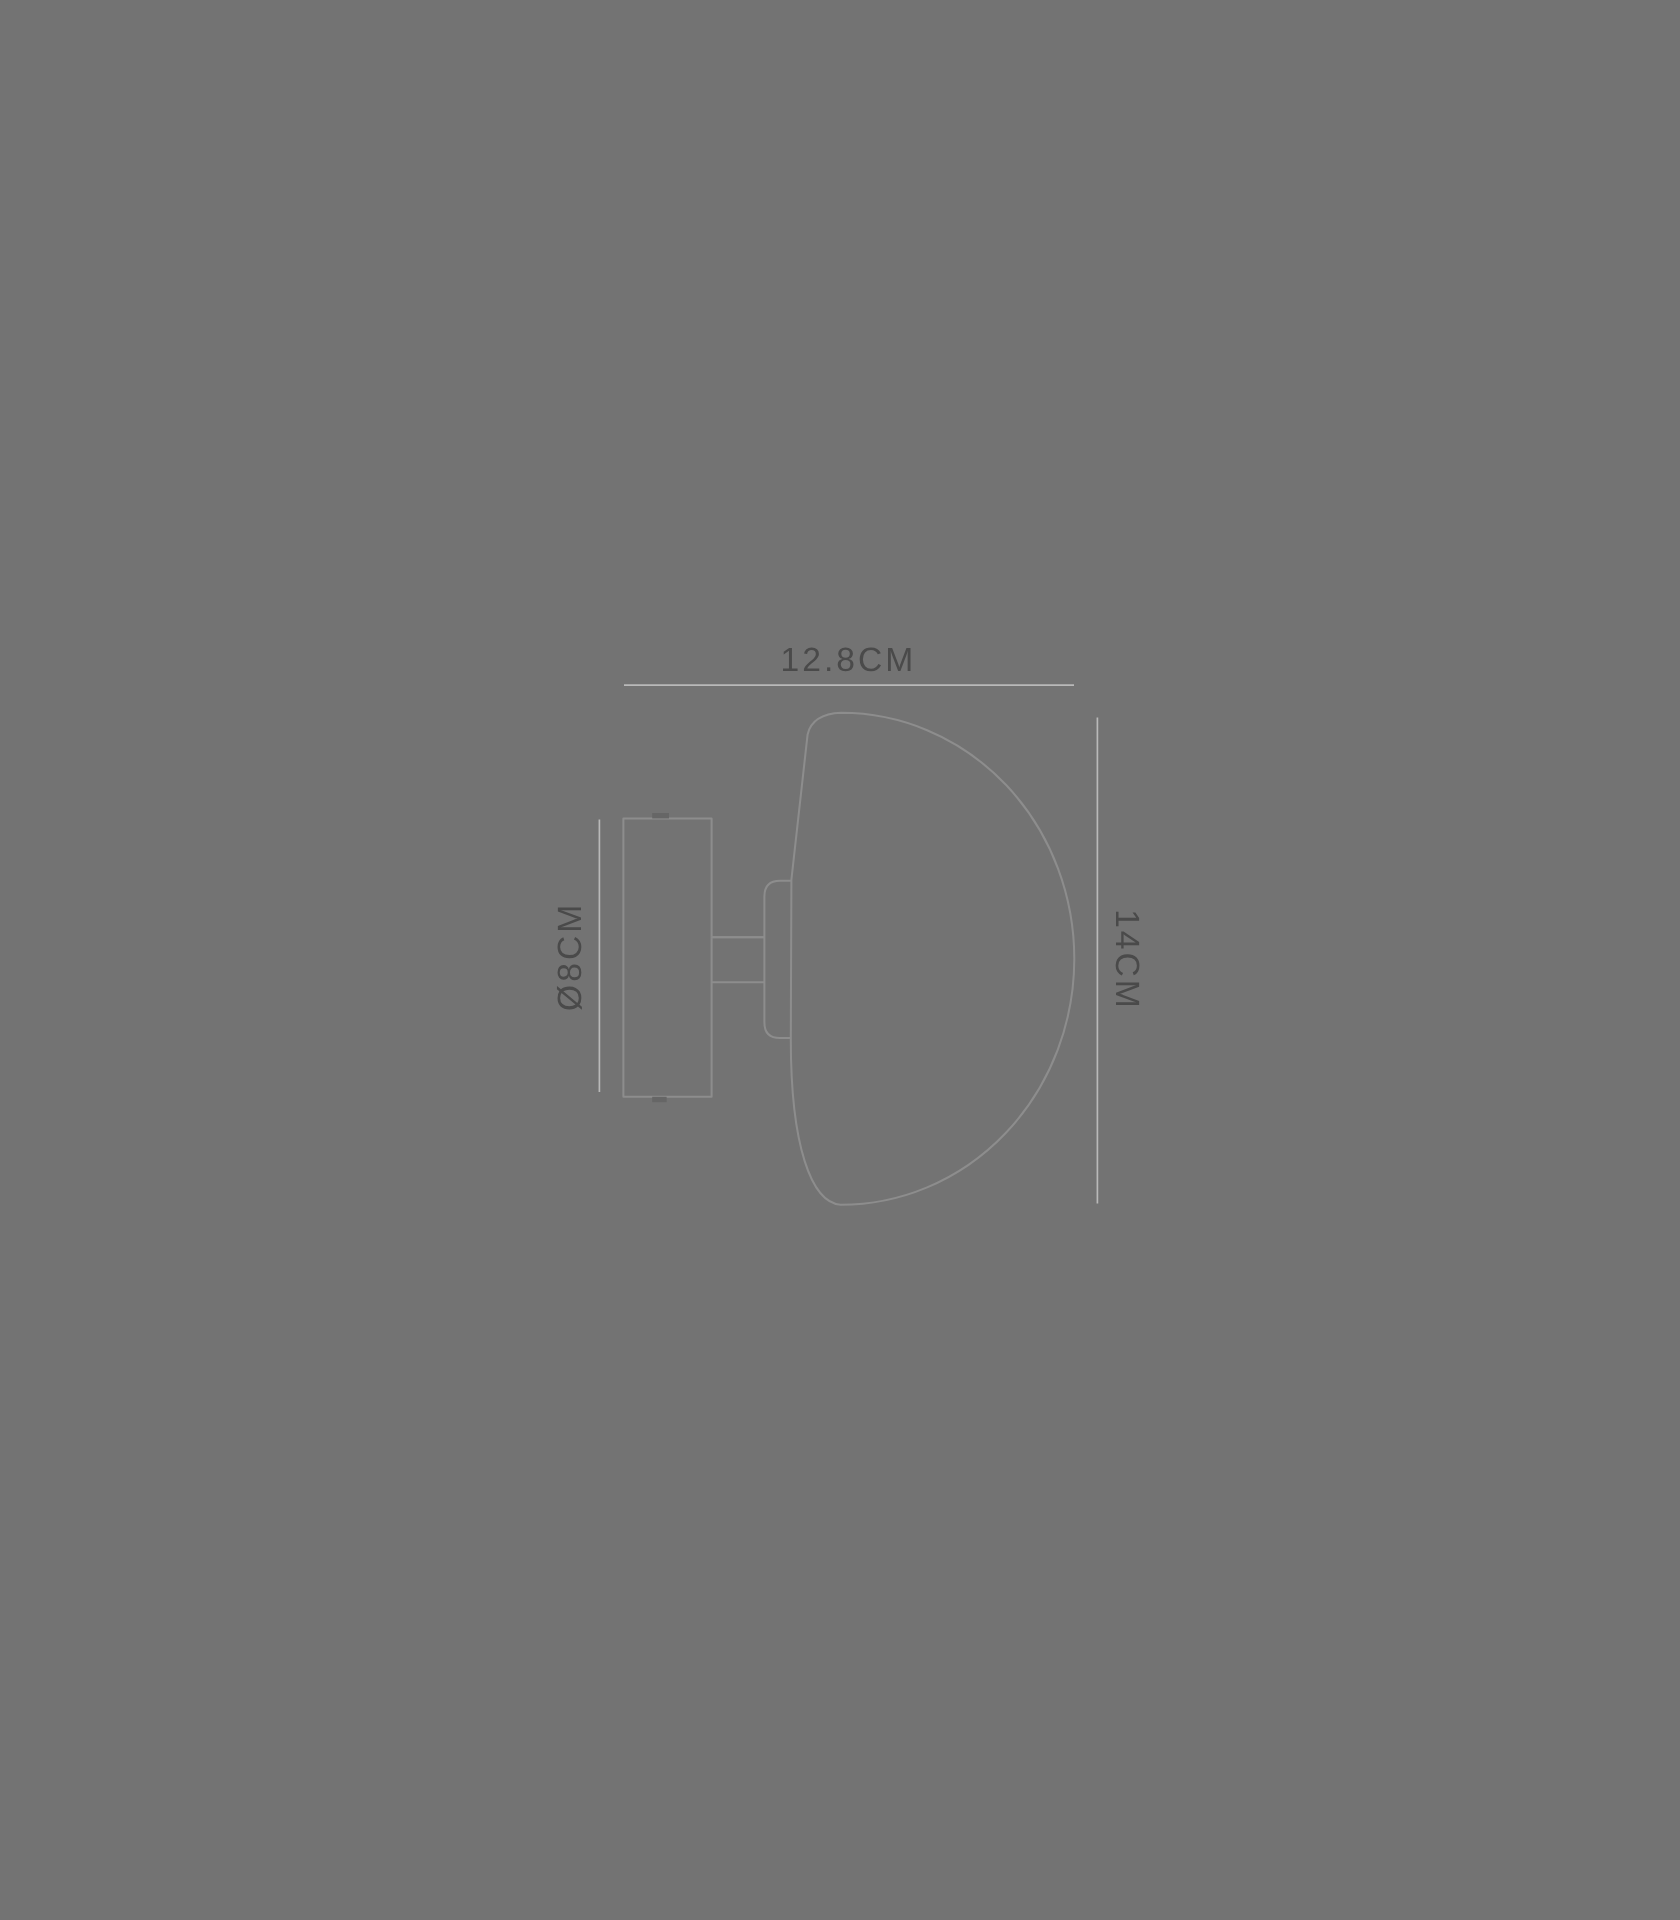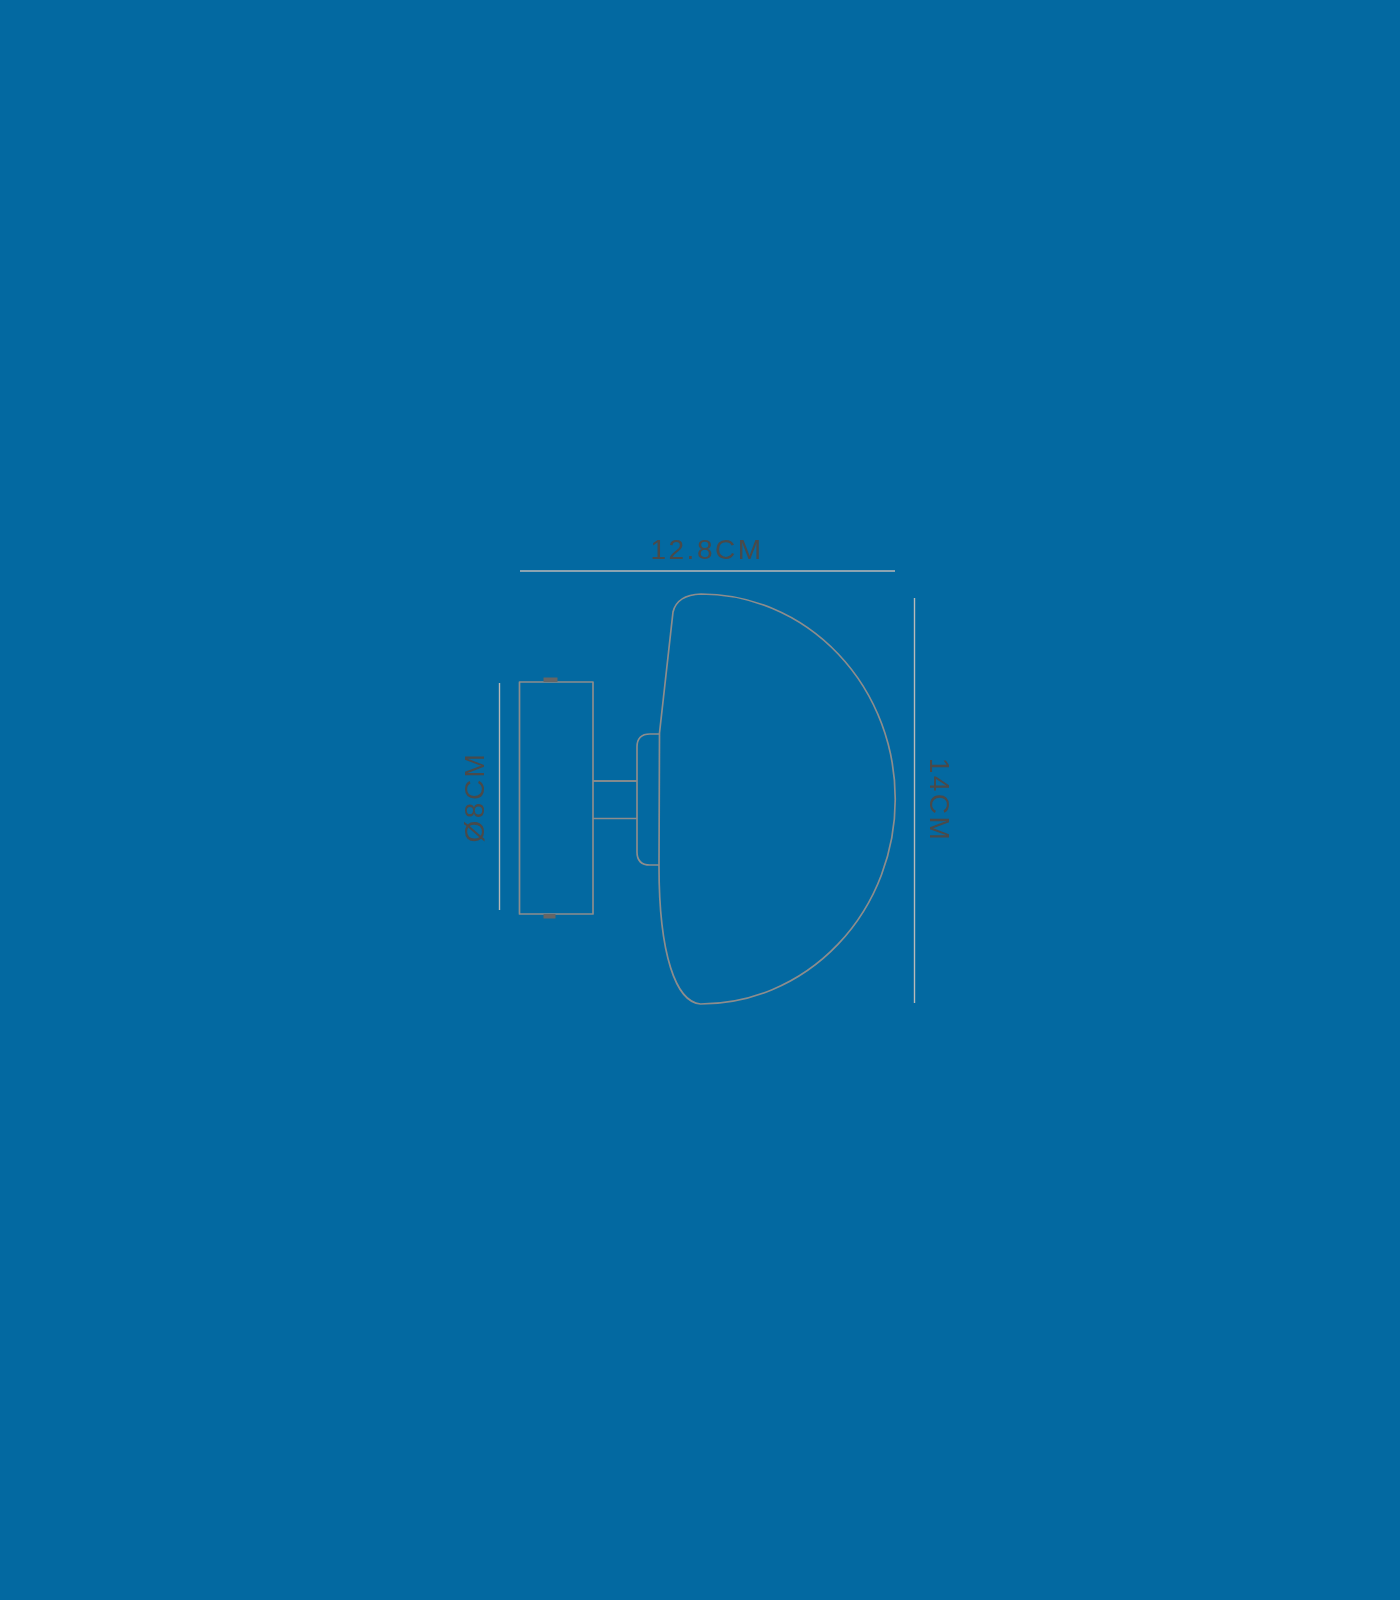--- a/index.html
+++ b/index.html
@@ -7,21 +7,21 @@
     padding: 0;
     background: #ffffff;
     width: 1400px;
     height: 1600px;
     overflow: hidden;
   }
   .canvas {
     position: relative;
     width: 1400px;
     height: 1600px;
-    background: #0369a1;
+    background: #737373;
   }
   svg {
     position: absolute;
     inset: 0;
     display: block;
   }
   .outline {
     fill: none;
     stroke-width: 1.7;
     stroke-linecap: butt;

